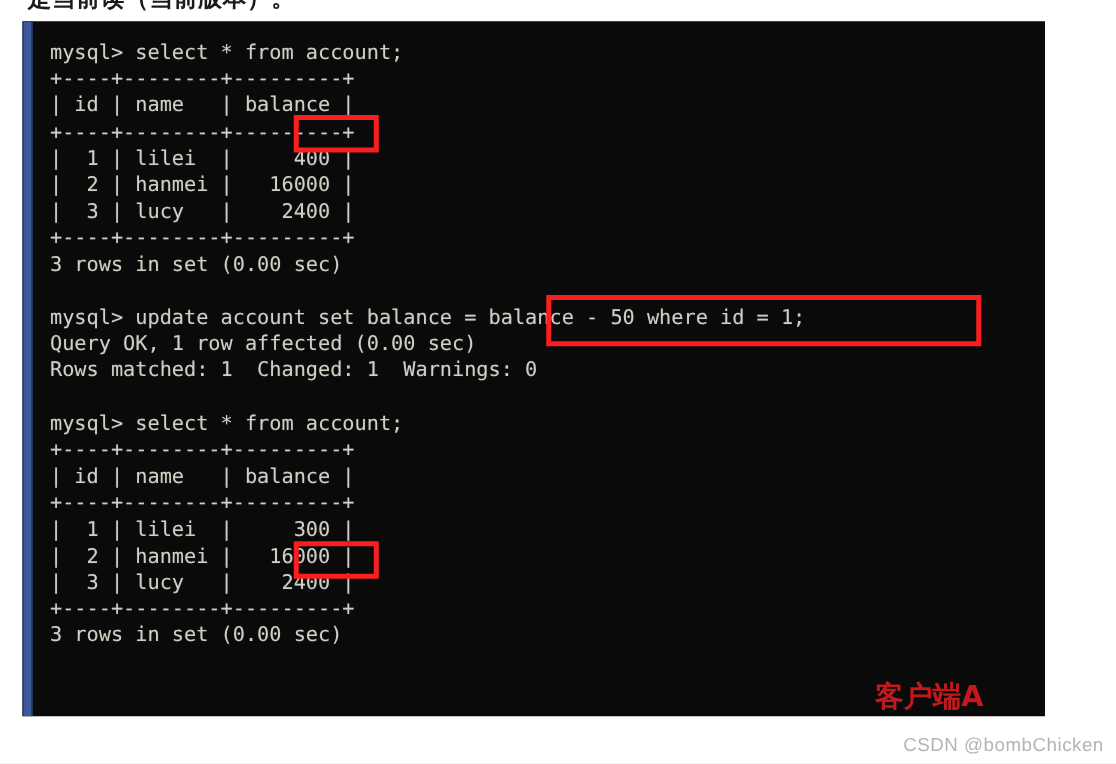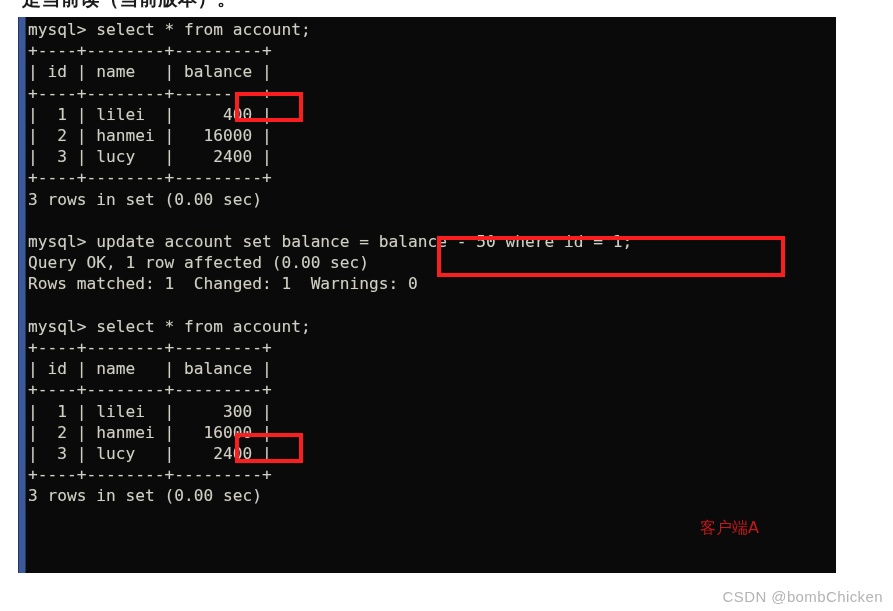--- a/index.html
+++ b/index.html
@@ -55,21 +55,21 @@
     height: 556px;
     background: #3c5a9a;
     border-left: 1px solid #23365f;
     border-right: 1px solid #23365f;
     box-sizing: border-box;
   }
   #console-text {
     position: absolute;
     left: 10px;
     top: 2px;
-    margin: 0;
+    margin: 12px;
     font-family: "DejaVu Sans Mono", "Liberation Mono", monospace;
     font-size: 16.2px;
     line-height: 21.2px;
     letter-spacing: 0px;
     color: #cfcfc6;
     white-space: pre;
     text-shadow: 0 0 1px rgba(190,190,175,0.35);
   }
 
   
@@ -81,24 +81,24 @@
     z-index: 4;
   }
   #redbox-balance-400 { left: 235px; top: 92px;  width: 68px; height: 30px; }
   #redbox-update-expr { left: 437px; top: 236px; width: 348px; height: 41px; }
   #redbox-balance-300 { left: 235px; top: 433px; width: 68px; height: 30px; }
 
   
   #client-label {
     position: absolute;
     left: 700px;
-    top: 518px;
+    top: 542px;
     font-family: "DejaVu Sans", sans-serif;
-    font-size: 16px;
-    font-weight: 400;
+    font-size: 23px;
+    font-weight: 700;
     color: #c2191c;
     white-space: nowrap;
     z-index: 6;
   }
 
   
   #csdn-watermark {
     position: absolute;
     right: 10px;
     bottom: 6px;

